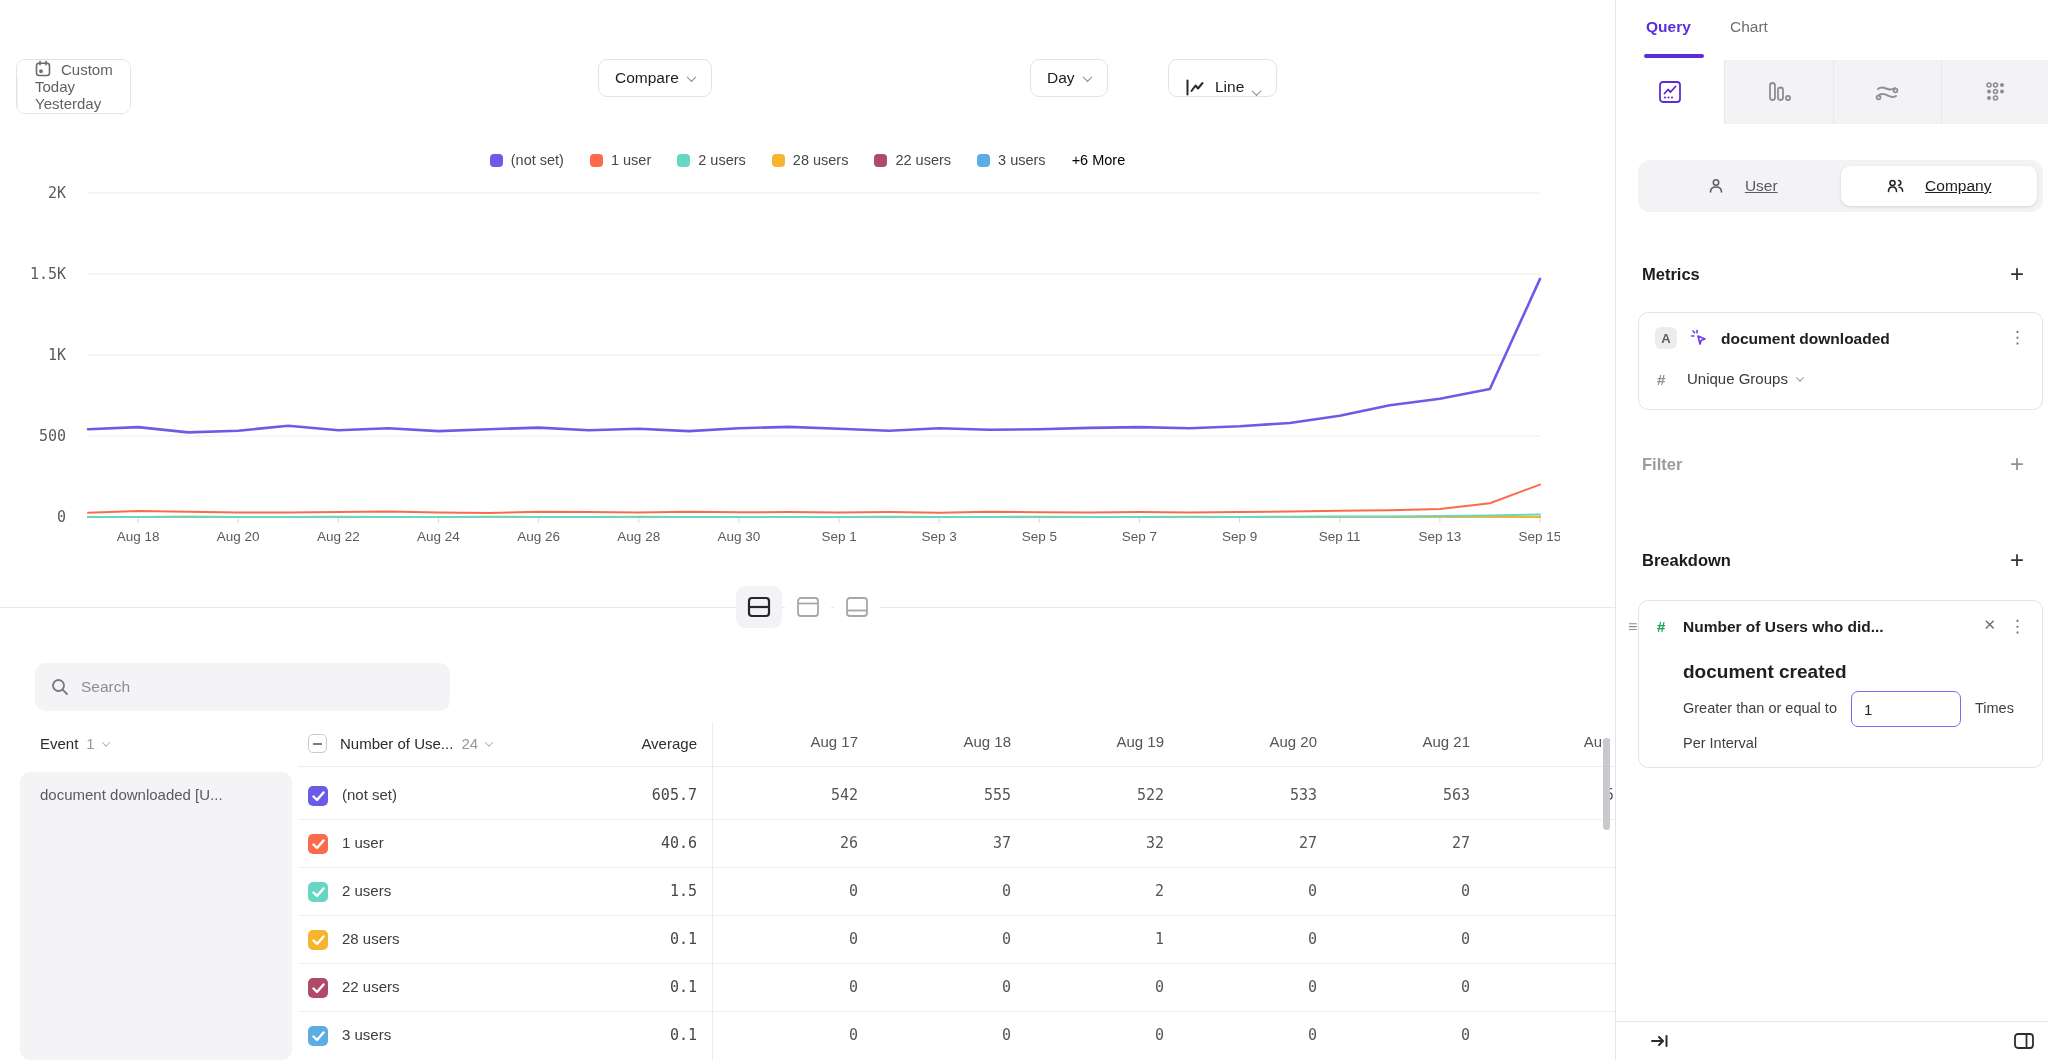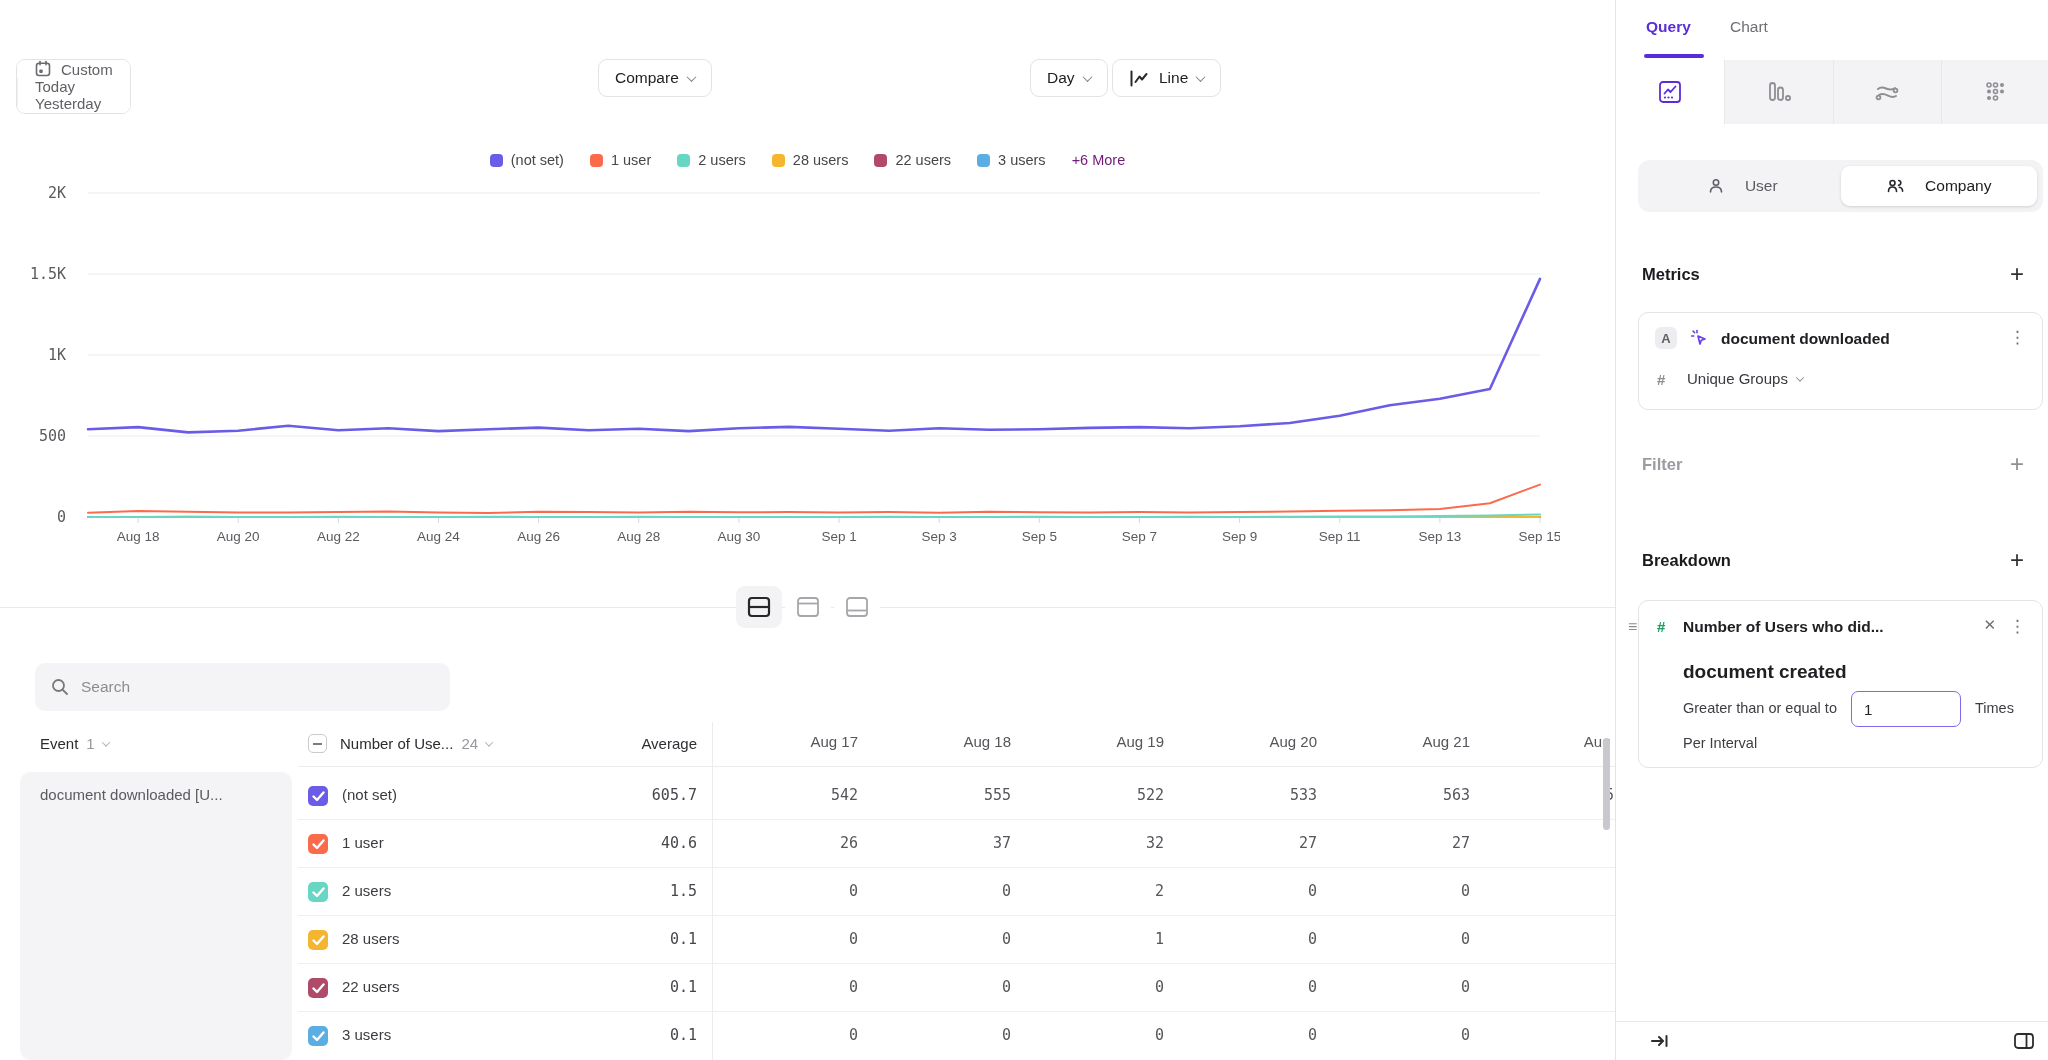--- a/index.html
+++ b/index.html
@@ -14,21 +14,21 @@
   .range-btn:first-child { border-left:none; }
   .range-btn.active { background:#0369a1; color:#17171b; font-weight:700; }
   .btn { position:absolute; top:59px; height:38px; display:inline-flex; align-items:center; gap:9px; padding:0 16px; font-size:15.5px; font-weight:500; color:#1d1d22; background:#fff; border:1px solid #e3e3e6; border-radius:9px; cursor:pointer; }
   .chev { display:inline-block; width:7px; height:7px; border-right:1.7px solid currentColor; border-bottom:1.7px solid currentColor; transform:rotate(45deg) translate(-1px,-1px); opacity:.55; }
   .chev.sm { width:6px; height:6px; }
 
   
   .legend { position:absolute; left:0; top:152px; width:1615px; display:flex; justify-content:center; align-items:center; gap:26px; }
   .legend-item { display:flex; align-items:center; gap:8px; font-size:14.5px; color:#46464b; cursor:pointer; }
   .swatch { width:13px; height:13px; border-radius:4px; }
-  .legend-more { font-size:14.5px; color:#701a75; }
+  .legend-more { font-size:14.5px; color:#000000; }
   #chart-svg { position:absolute; left:0; top:185px; }
 
   .section-divider { position:absolute; left:0; top:607px; width:1615px; height:1px; background:#e9e9ec; }
   .view-toggles { position:absolute; left:0; top:586px; width:1615px; display:flex; justify-content:center; gap:3px; }
   .vt-btn { width:46px; height:42px; border:none; border-radius:9px; background:#fff; display:flex; align-items:center; justify-content:center; cursor:pointer; }
   .vt-btn.active { background:#f3f3f5; }
 
   
   .search-box { position:absolute; left:35px; top:663px; width:415px; height:48px; background:#f4f4f6; border-radius:10px; display:flex; align-items:center; gap:12px; padding-left:16px; }
   .search-box input { border:none; background:transparent; outline:none; font-size:15.5px; color:#3a3a40; font-family:"Liberation Sans",sans-serif; width:330px; }
@@ -57,21 +57,21 @@
 
   
   .sidebar { position:absolute; left:1615px; top:0; width:433px; height:1060px; border-left:1px solid #e4e4e7; background:#fff; }
   .sb-tab { position:absolute; top:18px; font-size:15.5px; cursor:pointer; }
   .sb-tab.query { left:30px; color:#5b2cd9; font-weight:600; }
   .sb-tab.chart { left:114px; color:#6e6e74; }
   .tab-underline { position:absolute; left:28px; top:54px; width:60px; height:4px; border-radius:2px; background:#5b2cd9; }
   .icon-tab { position:absolute; top:60px; width:108.25px; height:64px; display:flex; align-items:center; justify-content:center; background:#f3f3f5; border-left:1px solid #e8e8eb; cursor:pointer; }
   .icon-tab.sel { background:#fff; border-left:none; }
   .seg { position:absolute; left:22px; top:160px; width:405px; height:52px; background:#f3f3f5; border-radius:12px; padding:6px; display:flex; }
-  .seg-opt { flex:1; display:flex; align-items:center; justify-content:center; gap:20px; font-size:15.5px; color:#5a5a60; border-radius:9px; cursor:pointer; }
+  .seg-opt { flex:1; display:flex; align-items:center; justify-content:center; gap:20px; font-size:15.5px; color:#5a5a60; border-radius:9px; cursor:pointer;text-decoration:underline; }
   .seg-opt.sel { background:#fff; color:#1d1d21; font-weight:500; box-shadow:0 1px 3px rgba(0,0,0,.14); }
   .sb-sec-title { position:absolute; left:26px; font-size:16.5px; font-weight:700; color:#1b1b1f;text-align:center; }
   .sb-plus { position:absolute; right:24px; font-size:24px; font-weight:300; color:#2f2f34; cursor:pointer; line-height:1; }
   .card { position:absolute; left:22px; width:405px; border:1px solid #e4e4e7; border-radius:10px; background:#fff; }
   .a-badge { position:absolute; left:16px; top:14px; width:22px; height:22px; background:#ededf0; border-radius:6px; display:flex; align-items:center; justify-content:center; font-size:13px; font-weight:600; color:#5f5f66; }
   .kebab { position:absolute; font-size:17px; color:#6f6f75; cursor:pointer; line-height:1; }
   .hash { font-size:15px; font-weight:600; }
   .bd-handle { position:absolute; left:12px; top:618px; font-size:16px; color:#8c8c92; cursor:grab; }
   .times-input { position:absolute; left:212px; top:90px; width:110px; height:36px; border:1.5px solid #8468ee; border-radius:7px; padding-left:12px; font-size:15px; color:#232327; outline:none; font-family:"Liberation Sans",sans-serif; }
   .sb-footer { position:absolute; left:0; top:1021px; width:433px; height:39px; border-top:1px solid #e8e8eb; }
@@ -119,21 +119,21 @@
         </button>
       </div>
     <button class="btn" style="left:598px;">
       <span>Compare</span>
       <span class="chev"></span>
     </button>
     <button class="btn" style="left:1030px;">
       <span>Day</span>
       <span class="chev"></span>
     </button>
-    <button class="btn" style="left:1112px;">
+    <button class="btn" style="left:1168px;align-items:flex-end;">
       <svg width="21" height="17" viewBox="0 0 21 17">
         <line x1="2.5" y1="1.5" x2="2.5" y2="15.5" stroke="#2a2a2e" stroke-width="2" stroke-linecap="round"></line>
         <path d="M6.5 12 L10.5 6.5 L13 9.5 L17.5 4" fill="none" stroke="#2a2a2e" stroke-width="2" stroke-linecap="round" stroke-linejoin="round"></path>
       </svg>
       <span>Line</span>
       <span class="chev"></span>
     </button>
 
     <div class="legend" id="legend">
         <div class="legend-item">

